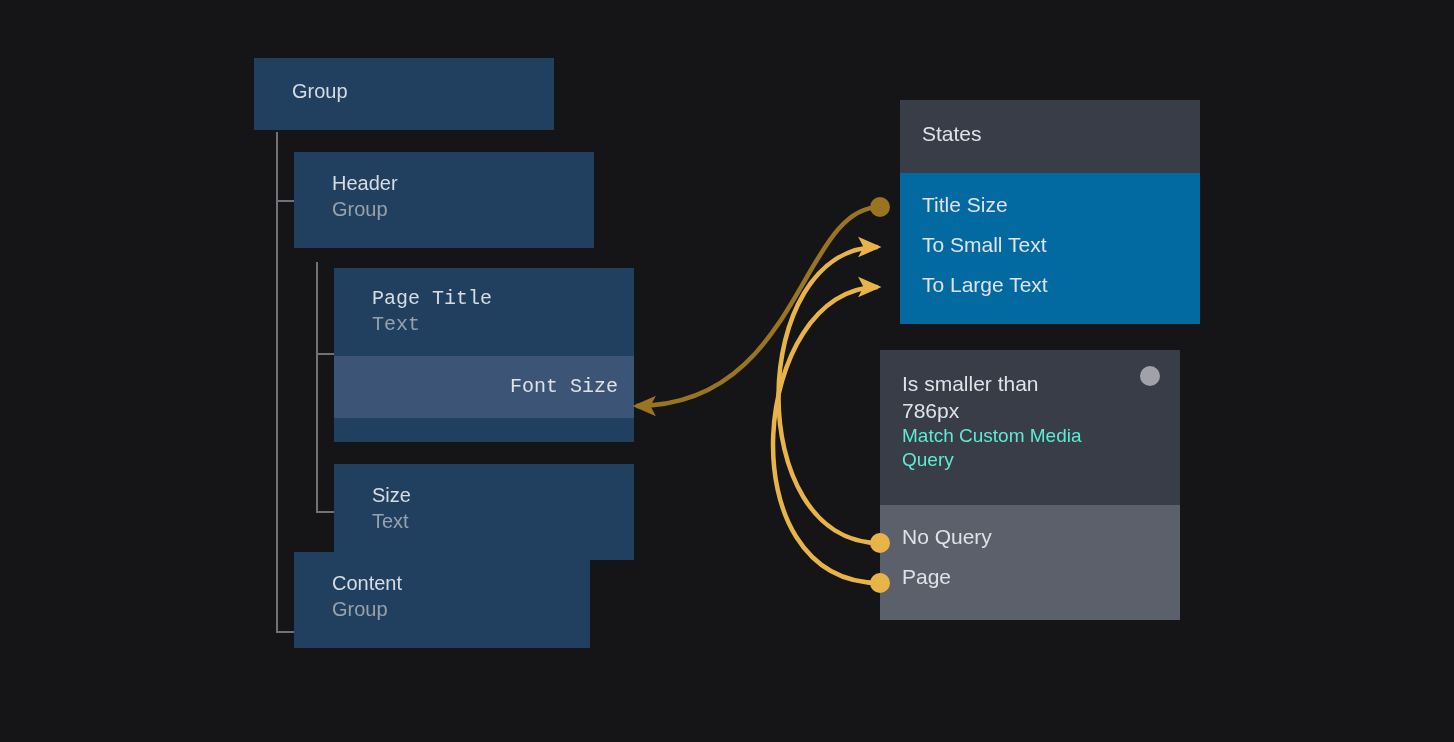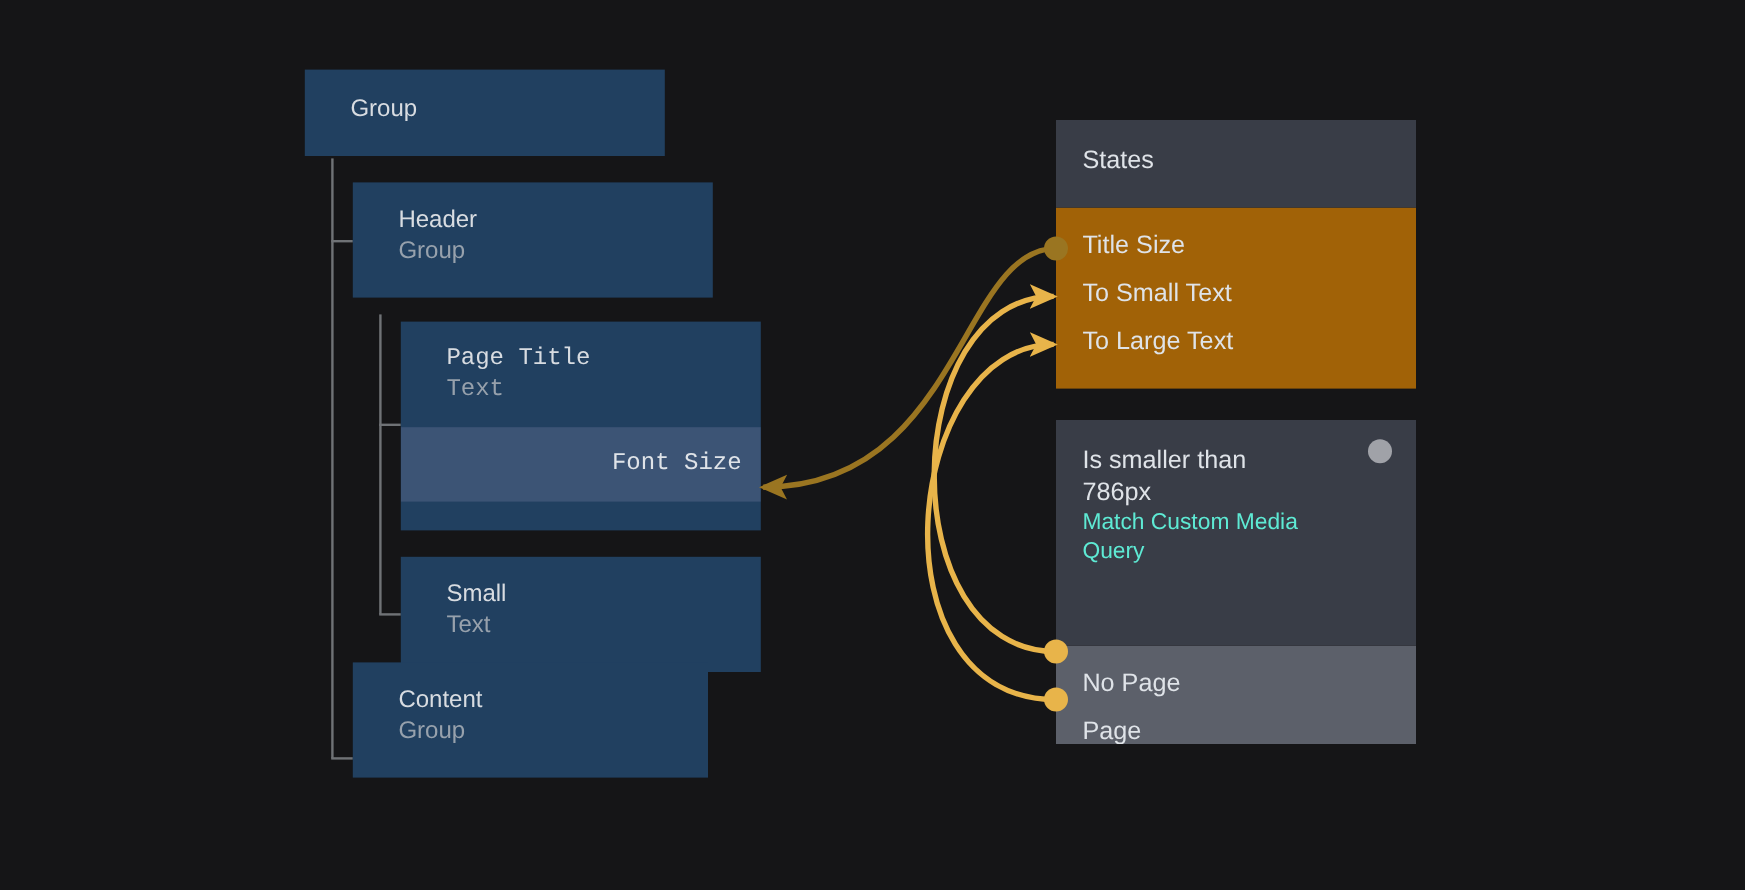--- a/index.html
+++ b/index.html
@@ -78,21 +78,21 @@
     color: #dfe3e8;
     font-size: 21px;
     line-height: 27px;
   }
   .panel-header-sub {
     color: #5eead4;
     font-size: 19px;
     line-height: 24px;
   }
   .panel-body {
-    background: #a16207;
+    background: #0369a1;
     padding: 12px 0 14px 0;
   }
   .panel-body.lighter { background: #5c606a; }
   .port-row {
     position: relative;
     height: 40px;
     display: flex;
     align-items: center;
     padding-left: 22px;
     color: #dfe3e8;
@@ -148,58 +148,58 @@
   <div class="node" style="left:334px; top:268px; width:300px; height:174px;font-family:Liberation Mono, monospace;">
     <div class="node-body">
       <div class="node-title">Page Title</div>
       <div class="node-sub">Text</div>
     </div>
     <div class="node-prop">Font Size</div>
   </div>
 
   <div class="node" style="left:334px; top:464px; width:300px; height:96px;">
     <div class="node-body">
-      <div class="node-title">Small</div>
+      <div class="node-title">Size</div>
       <div class="node-sub">Text</div>
     </div>
   </div>
 
   <div class="node" style="left:294px; top:552px; width:296px; height:96px;">
     <div class="node-body">
       <div class="node-title">Content</div>
       <div class="node-sub">Group</div>
     </div>
   </div>
 
-  <div class="panel" style="left:880px; top:100px; width:300px; height:224px;">
+  <div class="panel" style="left:900px; top:100px; width:300px; height:224px;">
     <div class="panel-header" style="height:73px; box-sizing:border-box;">
       <div class="panel-header-title">States</div>
     </div>
     <div class="panel-body" style="height:151px; box-sizing:border-box;">
       <div class="port-row">
         <span>Title Size</span>
       </div>
       <div class="port-row">
         <span>To Small Text</span>
       </div>
       <div class="port-row">
         <span>To Large Text</span>
       </div>
     </div>
   </div>
 
   <div class="panel" style="left:880px; top:350px; width:300px; height:270px;">
-    <div class="panel-header" style="height:188px; box-sizing:border-box;">
+    <div class="panel-header" style="height:155px; box-sizing:border-box;">
       <div class="panel-header-title" style="width:190px;">Is smaller than 786px</div>
       <div class="panel-header-sub" style="width:190px;">Match Custom Media Query</div>
       <div class="status-dot"></div>
     </div>
     <div class="panel-body lighter" style="height:115px; box-sizing:border-box;">
       <div class="port-row">
-        <span>No Page</span>
+        <span>No Query</span>
       </div>
       <div class="port-row">
         <span>Page</span>
       </div>
     </div>
   </div>
 
   <svg id="edges" viewBox="0 0 1454 742">
     <defs>
       <marker id="arrow-bright" viewBox="0 0 10 10" refX="8.5" refY="5" markerWidth="5.2" markerHeight="5.2" orient="auto-start-reverse">

